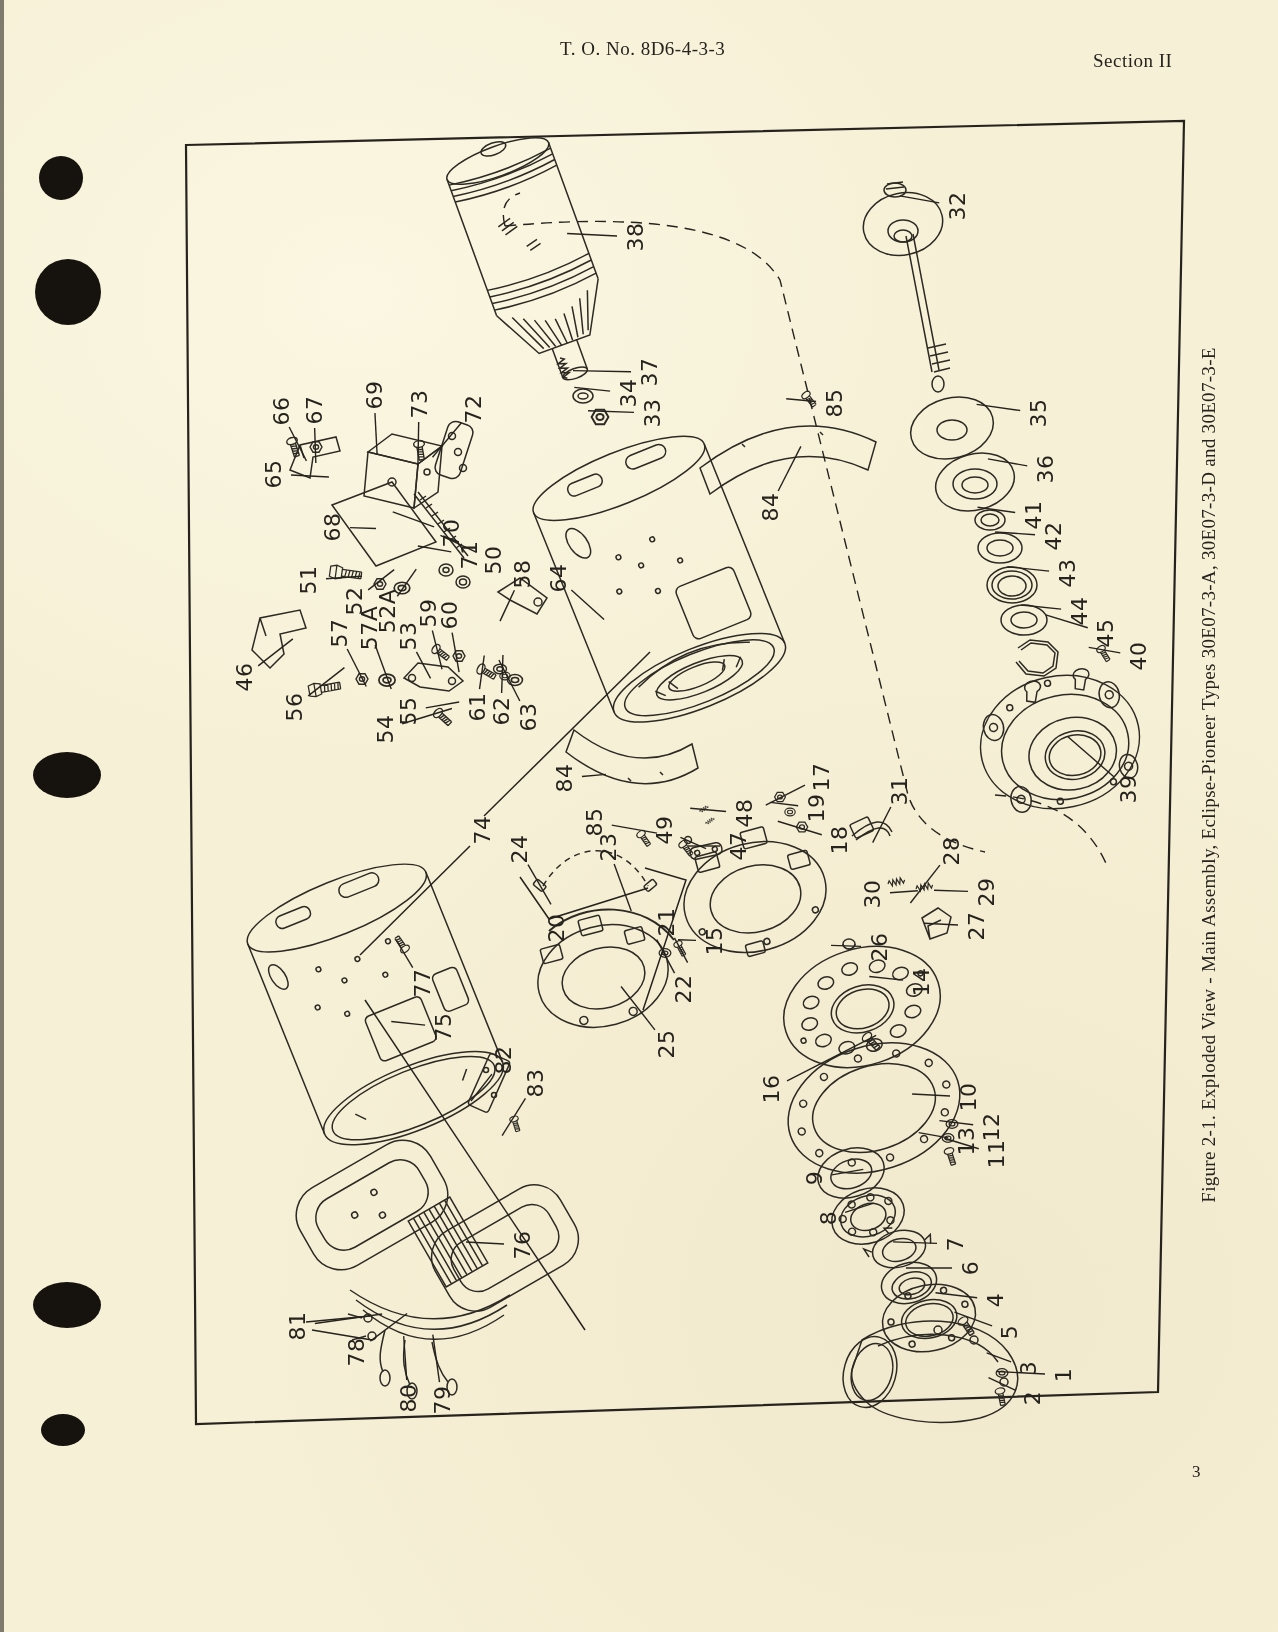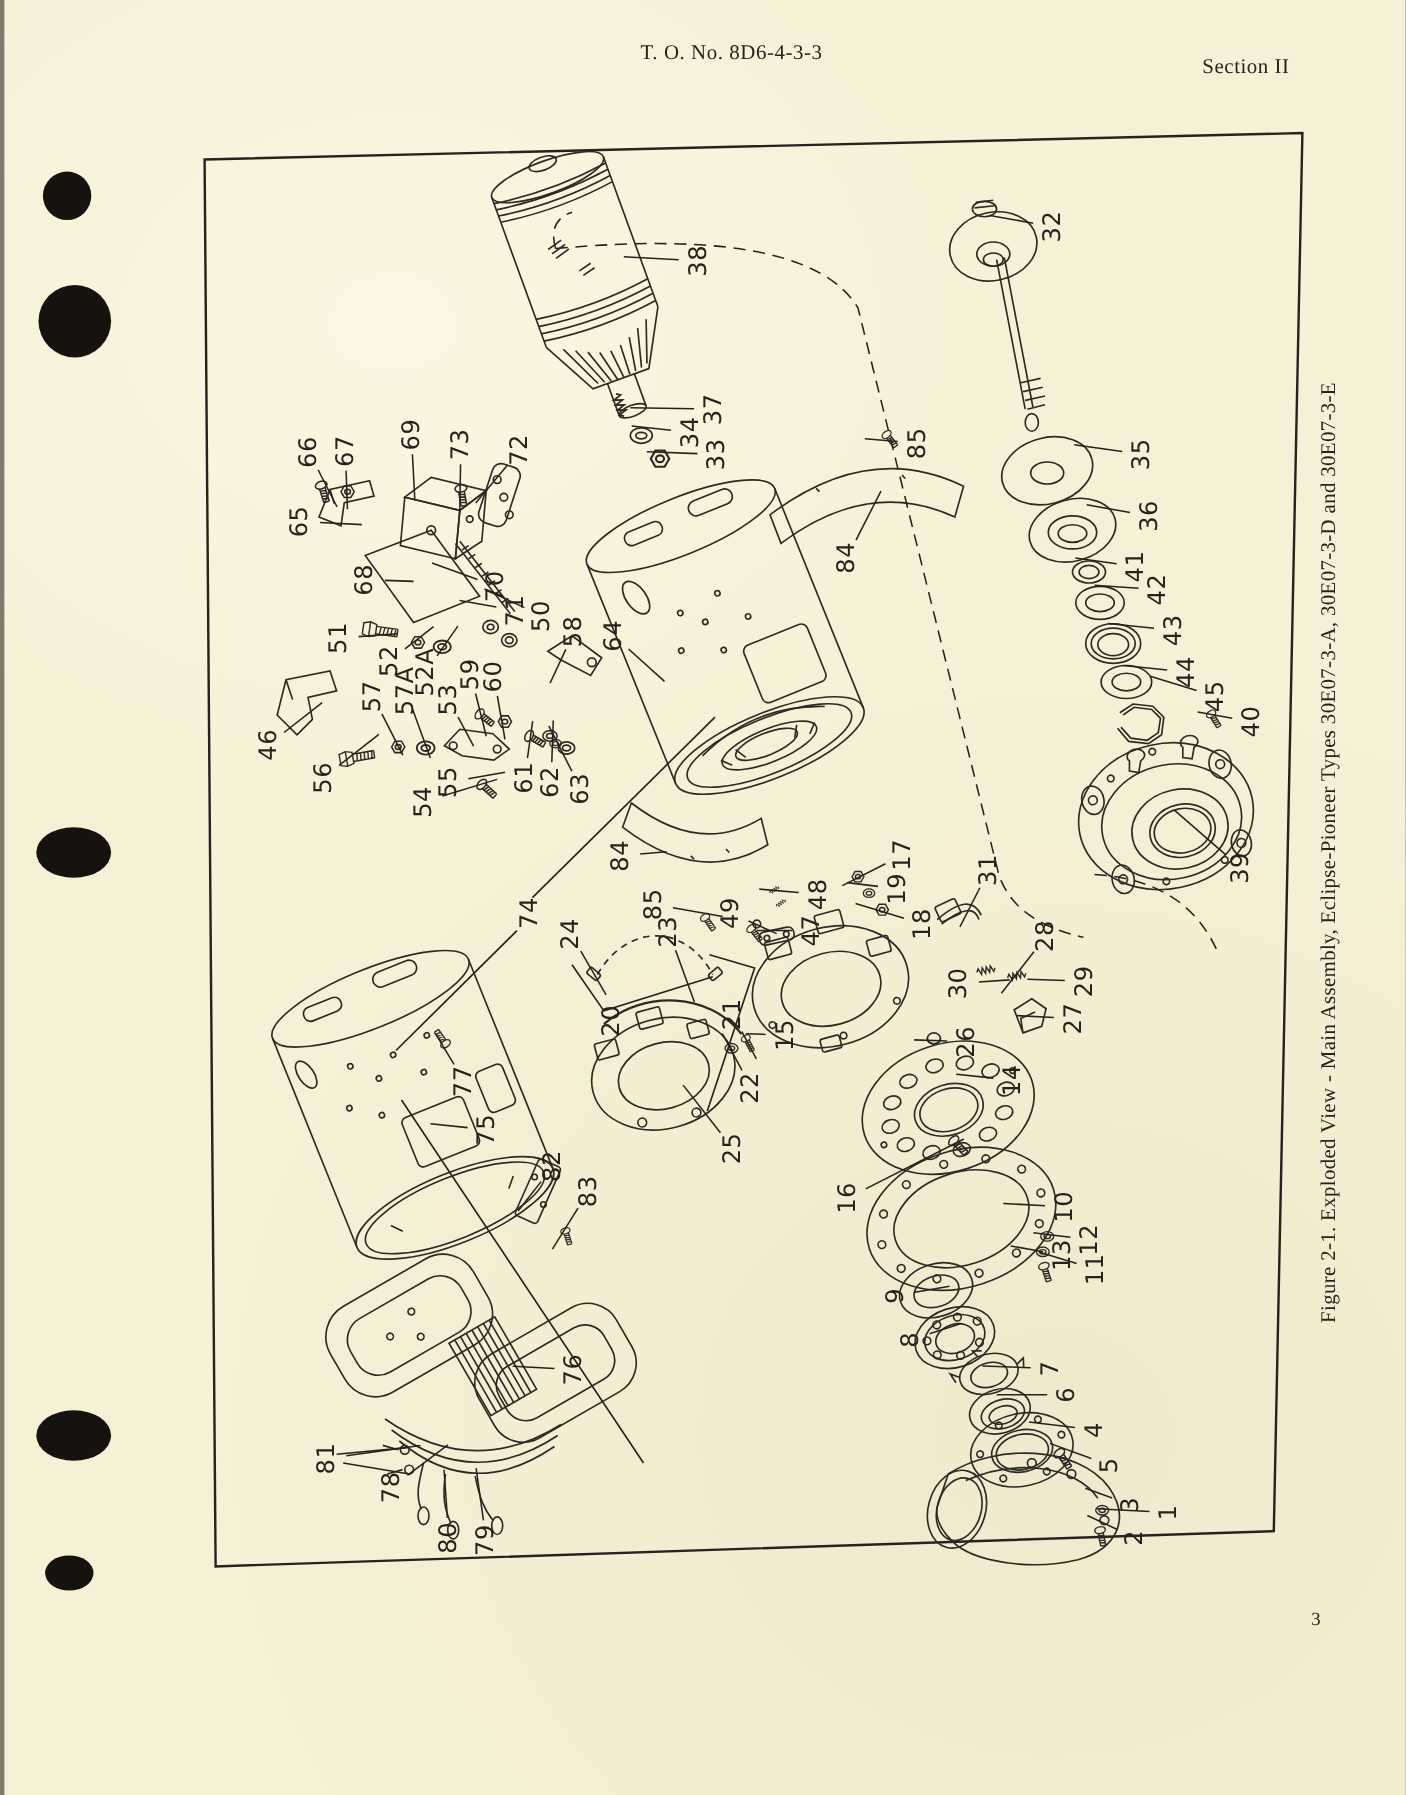--- a/index.html
+++ b/index.html
@@ -3,21 +3,21 @@
 <meta charset="utf-8">
 <style>
   html,body{margin:0;padding:0;background:#6b675c;}
   .page{position:relative;width:1278px;height:1632px;overflow:hidden;
     background:
       radial-gradient(900px 700px at 28% 18%, rgba(255,252,235,.55), rgba(255,252,235,0) 70%),
       radial-gradient(1000px 900px at 75% 80%, rgba(236,226,196,.5), rgba(236,226,196,0) 75%),
       #f6f0d6;
     font-family:"Liberation Serif", serif; color:#26231e;}
   .edge-strip{position:absolute;left:0;top:0;width:4px;height:1632px;background:rgba(30,26,20,.55);}
-  .hdr-to{position:absolute;top:38px;left:560px;width:210px;text-align:center;font-size:19px;letter-spacing:.5px;}
+  .hdr-to{position:absolute;top:38px;left:560px;width:210px;font-size:19px;letter-spacing:.5px;}
   .hdr-sec{position:absolute;top:50px;left:1093px;font-size:19px;letter-spacing:.5px;}
   .pg-num{position:absolute;top:1462px;left:1192px;font-size:17px;}
   .fig-caption{position:absolute;left:1209px;top:775px;transform:translate(-50%,-50%) rotate(-90deg);
     white-space:nowrap;font-size:19px;letter-spacing:.3px;}
   svg.diagram{position:absolute;left:0;top:0;}
   svg text.callout{font-family:"DejaVu Sans",sans-serif;font-size:22px;fill:#26231e;letter-spacing:.5px;}
 </style>
 </head>
 <body>
 

